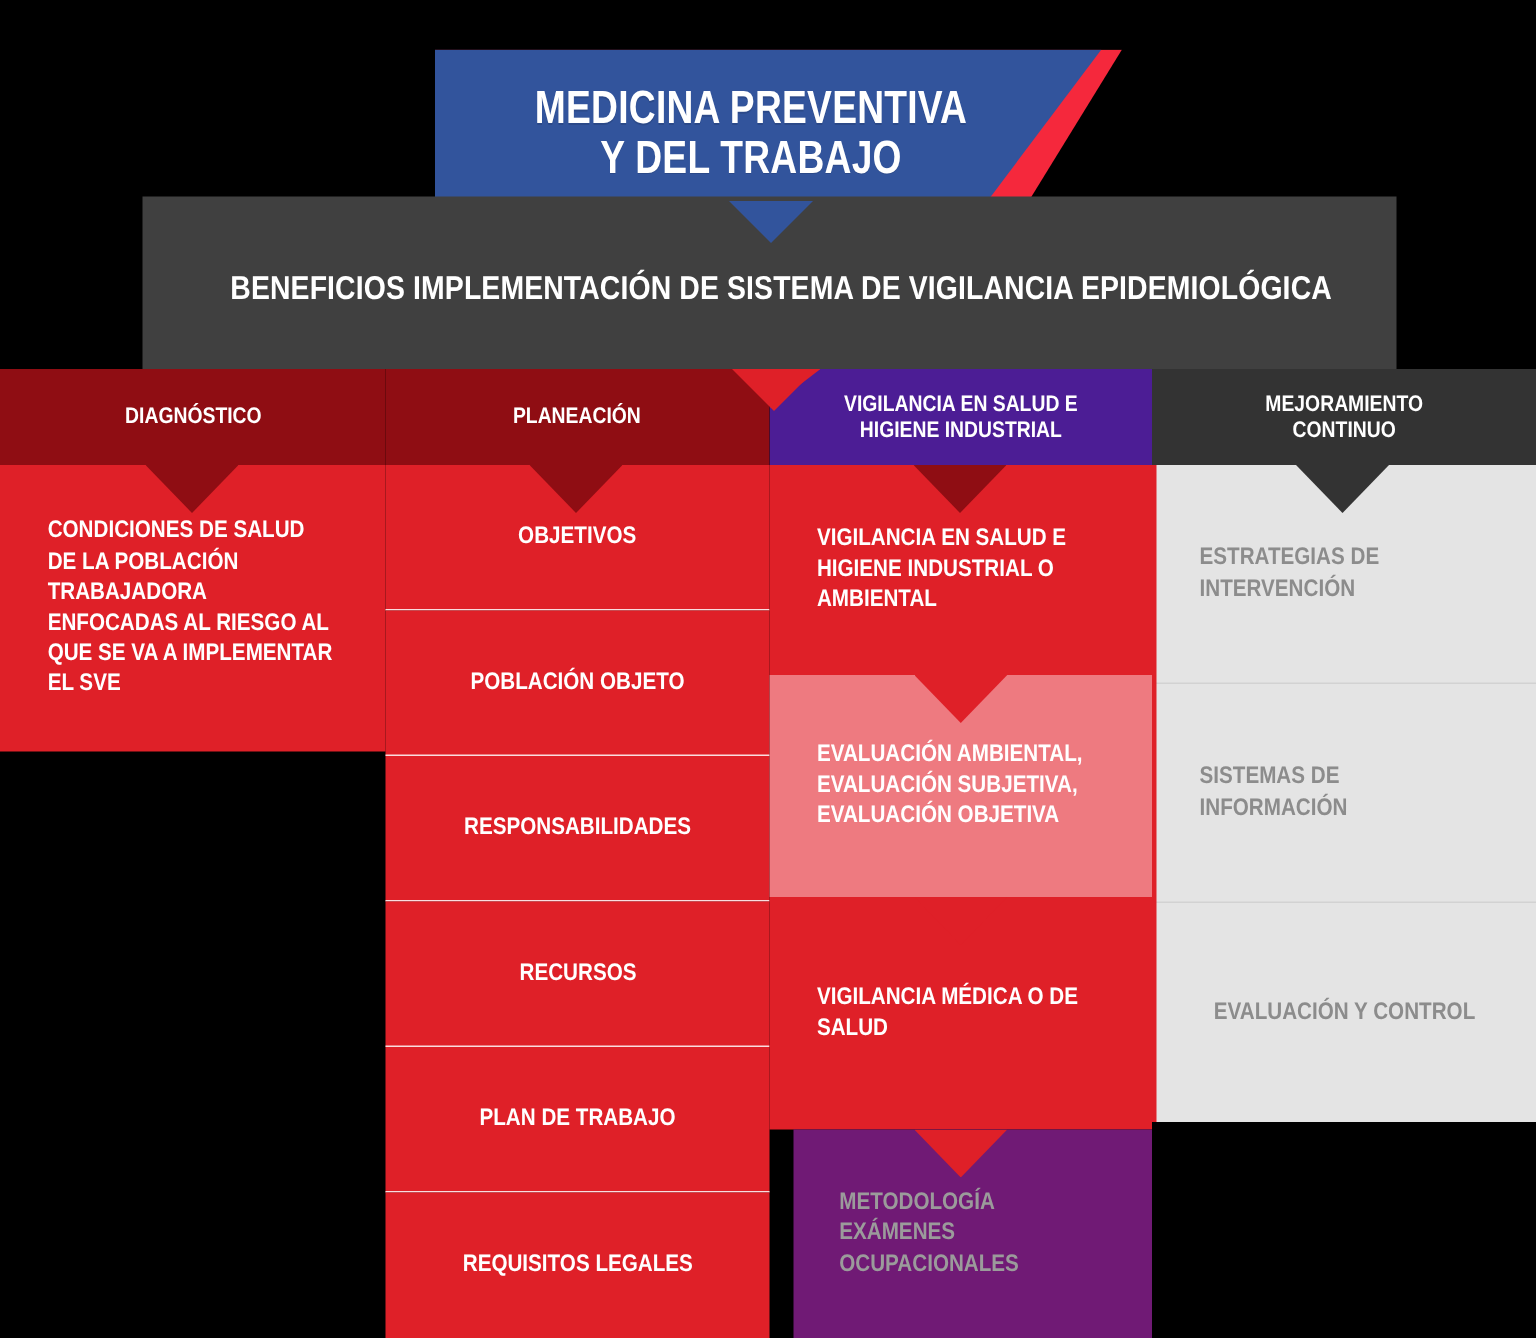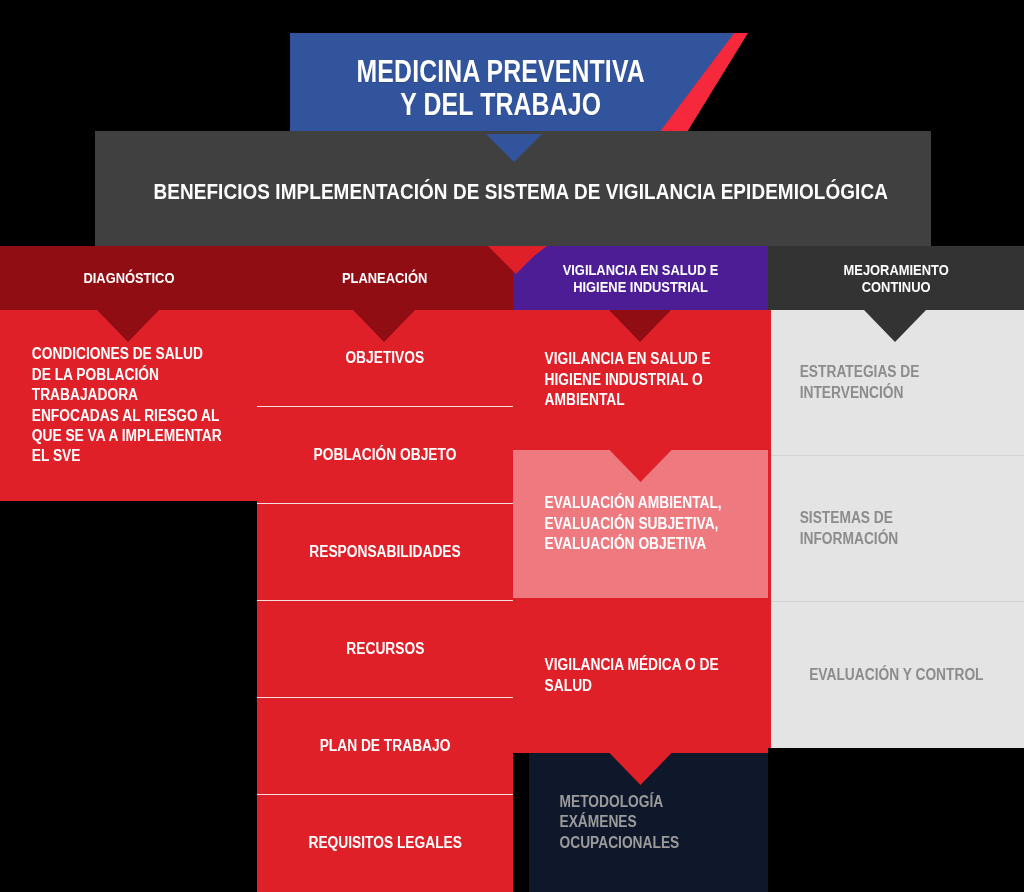--- a/index.html
+++ b/index.html
@@ -163,21 +163,21 @@
 
   
   .c2-cell{ height:97px; background:#DF2028; color:#fff; font-size:16px;
             border-bottom:1px solid rgba(255,255,255,.85); }
   .c2-cell:last-child{ border-bottom:none; }
 
   
   .c3-cell{ color:#fff; font-size:16px; }
   .c3-cell.red{  background:#DF2028; }
   .c3-cell.pink{ background:#EE7A80; }
-  .c3-cell.grey{ background:#0f172a; color:#9B9B9B;margin-left:16px; }
+  .c3-cell.grey{ background:#701a75; color:#9B9B9B;margin-left:16px; }
 
   
   .c3-arrow{
     position:absolute; left:50%; margin-left:-31px;
     width:62px; height:32px;
     background:#DF2028;
     -webkit-clip-path:polygon(0 0, 100% 0, 50% 100%);
     clip-path:polygon(0 0, 100% 0, 50% 100%);
     z-index:3;
   }

